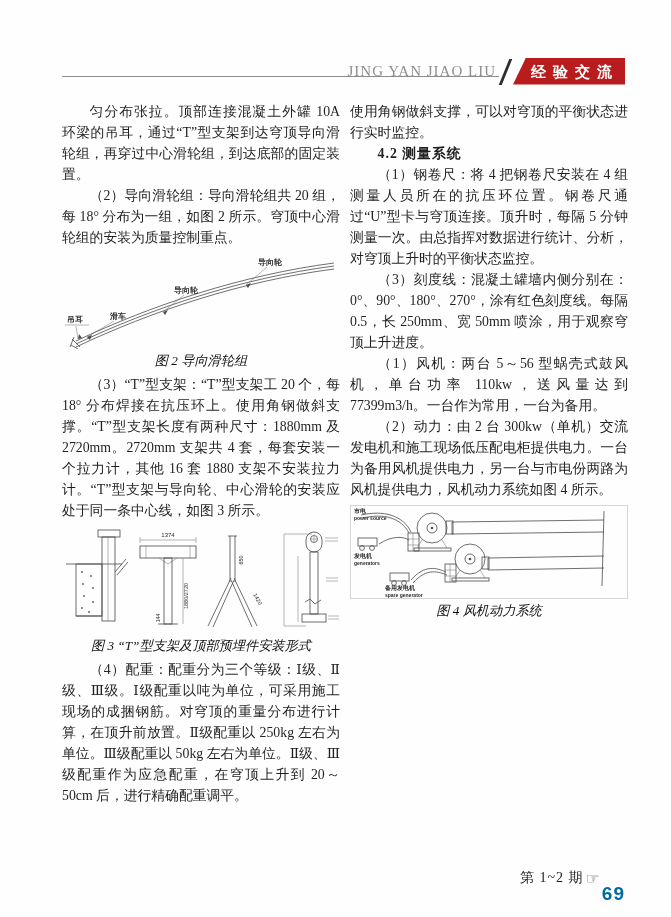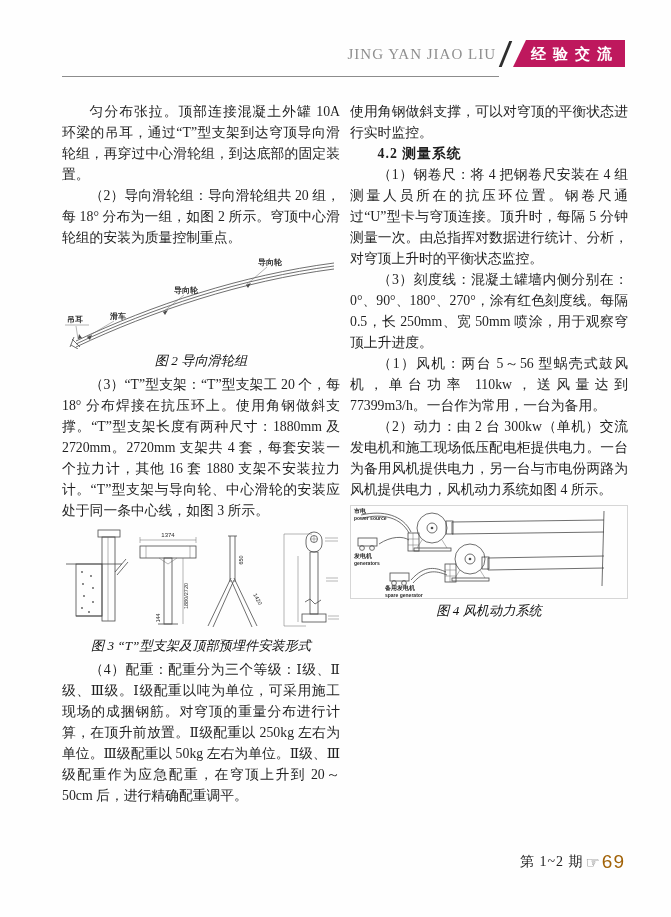--- a/index.html
+++ b/index.html
@@ -2,25 +2,25 @@
 <html><head>
 <meta charset="utf-8">
 <style>
   html,body { margin:0; padding:0; background:#ffffff; }
   .page {
     position:relative; width:671px; height:917px; background:#fefefe;
     overflow:hidden; font-family:"Liberation Serif","DejaVu Serif",serif;
     color:#1f1f1f;
   }
   
-  .header { position:absolute; top:40px; right:46px; display:flex; align-items:flex-start; height:28px; }
+  .header { position:absolute; top:57px; right:46px; display:flex; align-items:center; height:28px; }
   .pinyin { color:#8f8f8f; font-size:15px; letter-spacing:1px; line-height:28px; margin-right:8px; white-space:nowrap; }
   .slash { width:3px; height:26px; background:#2e2e2e; transform:skewX(-22deg); margin:1px 6px 0 0; }
   .badge {
-    background:#be185d; color:#ffffff; font-family:"Liberation Sans",sans-serif;
+    background:#b91c1c; color:#ffffff; font-family:"Liberation Sans",sans-serif;
     font-weight:bold; font-size:15px; letter-spacing:7px; line-height:27px;
     padding:0 6px 0 18px; clip-path:polygon(13px 0, 100% 0, 100% 100%, 0 100%);
     white-space:nowrap;
   }
   .header-rule { position:absolute; left:62px; top:76px; width:437px; height:1px; background:#8c8c8c; }
   
   .columns { position:absolute; top:101px; left:62px; width:563px; display:flex; gap:10px; }
   .col { width:278px; font-size:13.8px; line-height:21px; text-align:justify; }
   .col p { margin:0; text-indent:2em; }
   .sec-heading { font-weight:bold; text-indent:2em; letter-spacing:1px; }
@@ -29,21 +29,21 @@
   .fig-frame { border:1px solid #d6d6d6; }
   svg { display:block; }
   svg text { font-family:"Liberation Sans",sans-serif; fill:#2b2b2b; }
   .ln { stroke:#4a4a4a; fill:none; stroke-width:0.8; }
   .ln-thin { stroke:#6a6a6a; fill:none; stroke-width:0.5; }
   .fill-dark { fill:#4a4a4a; }
   
   .footer { position:absolute; top:851px; right:46px; display:flex; align-items:center; gap:2px; }
   .footer .issue { font-size:14px; color:#222; letter-spacing:1px; }
   .footer .hand { font-size:16px; color:#555; }
-  .footer .pageno { font-family:"Liberation Sans",sans-serif; font-size:19px; font-weight:normal; color:#a16207; letter-spacing:1px; }
+  .footer .pageno { font-family:"Liberation Sans",sans-serif; font-size:19px; font-weight:bold; color:#0369a1; letter-spacing:1px;margin-top:32px; }
 </style>
 </head>
 <body>
 
 <div class="page">
 
   <div class="header">
     <span class="pinyin">JING YAN JIAO LIU</span>
     <span class="slash"></span>
     <span class="badge">经验交流</span>

